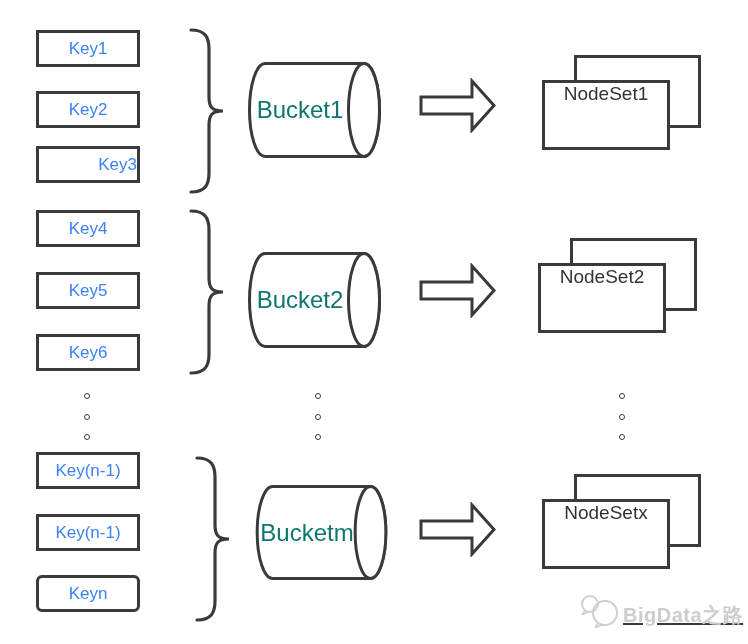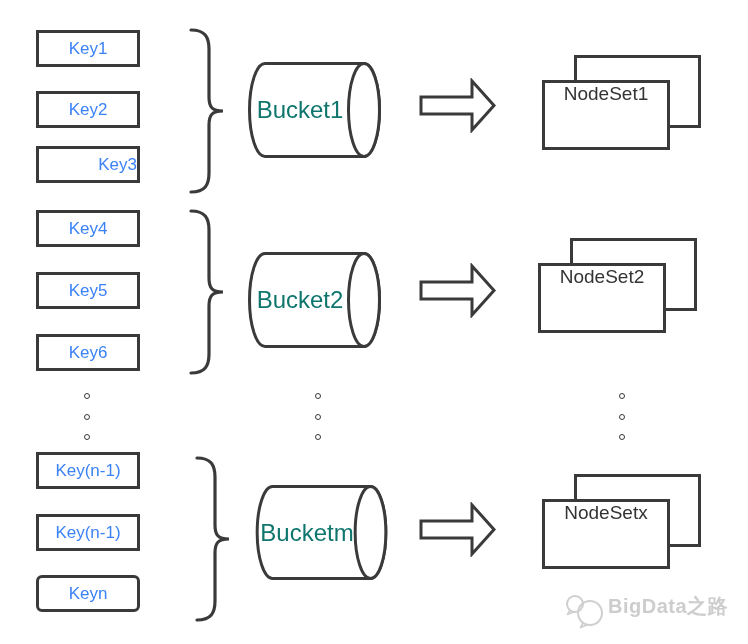--- a/index.html
+++ b/index.html
@@ -30,21 +30,21 @@
     position:absolute;left:0;top:25px;width:122px;height:64px;
     border:3px solid #3a3a3a;background:#fff;
     display:flex;align-items:flex-start;justify-content:center;
     font-size:19px;color:#333;
   }
   .dot{
     position:absolute;width:4px;height:4px;border:1.6px solid #3a3a3a;
     border-radius:50%;background:#fff;
   }
   .watermark{
-    position:absolute;left:564px;top:593px;display:flex;align-items:flex-start;
+    position:absolute;left:579px;top:593px;display:flex;align-items:flex-end;text-decoration:underline;
   }
   .wm-text{
     font-size:20px;font-weight:bold;color:#cdcdcd;margin-left:4px;
     text-shadow:1px 1px 0 #ffffff;letter-spacing:0.5px;
   }
   svg{display:block;}
 </style>
 </head>
 <body>
 

